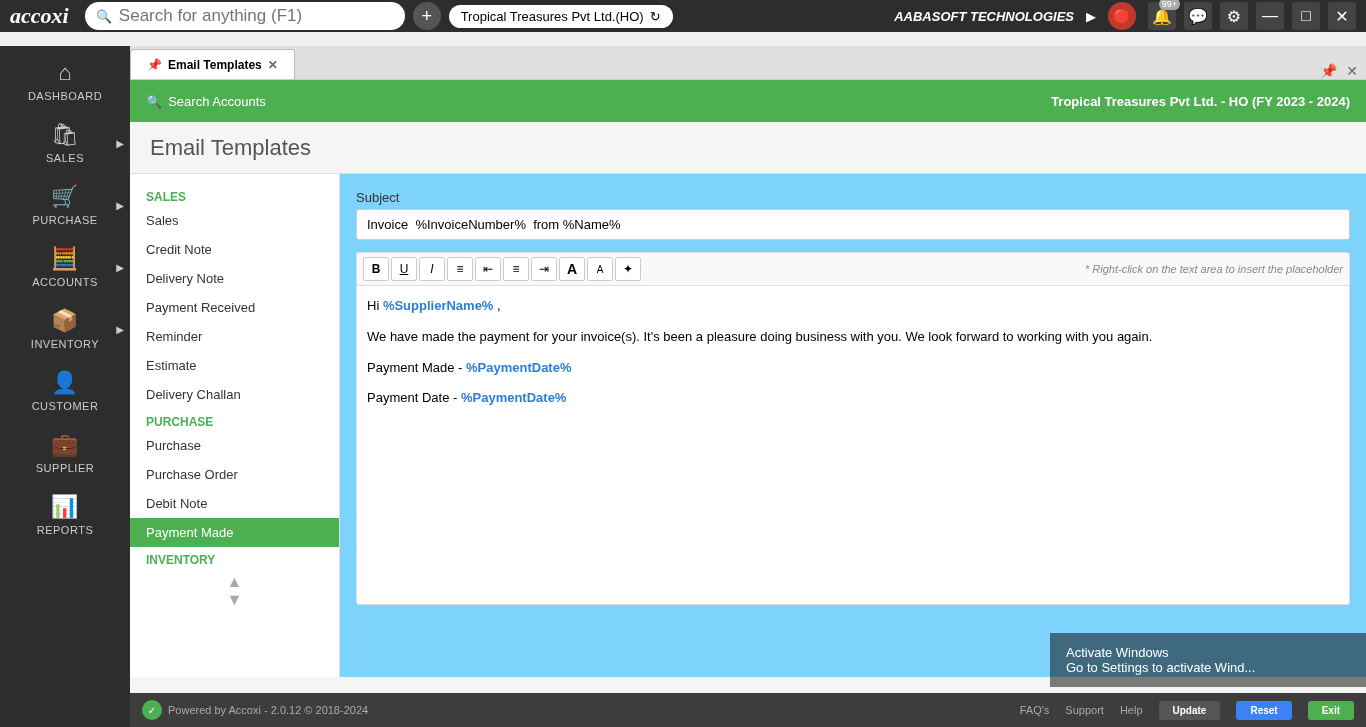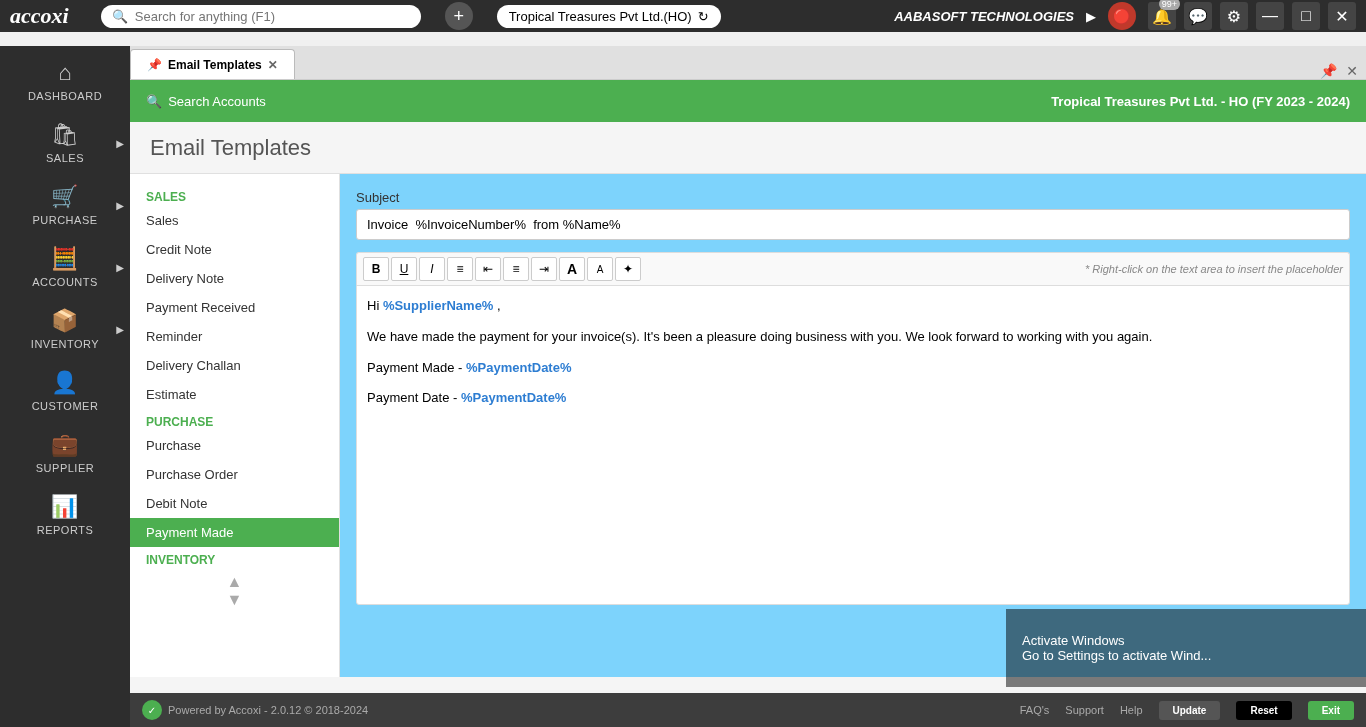--- a/index.html
+++ b/index.html
@@ -5,21 +5,21 @@
     * { box-sizing: border-box; margin: 0; padding: 0; }
     body { font-family: Arial, sans-serif; font-size: 13px; background: #f0f0f0; width: 1366px; height: 727px; overflow: hidden; }
 
     
     .topbar {
       height: 32px;
       background: #2d2d2d;
       display: flex;
       align-items: center;
       padding: 16px 10px;
-      gap: 24px;
+      gap: 8px;
     }
     .logo {
       color: white;
       font-size: 22px;
       font-weight: bold;
       font-style: italic;
       margin-right: 8px;
       font-family: Georgia, serif;
     }
     .search-bar {
@@ -27,21 +27,21 @@
       border-radius: 20px;
       display: flex;
       align-items: center;
       padding: 4px 12px;
       width: 320px;
       gap: 6px;
     }
     .search-bar input {
       border: none;
       outline: none;
-      font-size: 13px;
+      font-size: 17px;
       width: 100%;
       background: transparent;
     }
     .plus-btn {
       background: #555;
       border: none;
       color: white;
       width: 28px;
       height: 28px;
       border-radius: 50%;
@@ -333,32 +333,32 @@
     .footer-right a { color: #aaa; text-decoration: none; cursor: pointer; }
     .footer-btn {
       padding: 4px 14px;
       border: none;
       border-radius: 3px;
       cursor: pointer;
       font-size: 10px;
       font-weight: bold;
     }
     .btn-update { background: #555; color: white; }
-    .btn-reset { background: #000000; color: white; }
+    .btn-reset { background: #3b82f6; color: white; }
     .btn-exit { background: #4caf50; color: white; }
 
     
     .activate-overlay {
       position: absolute;
       bottom: 40px;
       right: 0;
-      width: 360px;
+      width: 316px;
       background: rgba(0,0,0,0.5);
       color: white;
-      padding: 24px 16px;
+      padding: 12px 16px;
       font-size: 13px;
     }
   </style>
 </head>
 <body>
 
 <div class="topbar">
   <span class="logo">accoxi</span>
   <div class="search-bar">
     <span>🔍</span>
@@ -452,22 +452,22 @@
 
   <div class="content-area" style="height: 503px;">
 
     <div class="left-nav">
       <div class="nav-section-title">SALES</div>
       <div class="nav-item">Sales</div>
       <div class="nav-item">Credit Note</div>
       <div class="nav-item">Delivery Note</div>
       <div class="nav-item">Payment Received</div>
       <div class="nav-item">Reminder</div>
+      <div class="nav-item">Estimate</div>
       <div class="nav-item">Delivery Challan</div>
-      <div class="nav-item">Estimate</div>
 
       <div class="nav-section-title">PURCHASE</div>
       <div class="nav-item">Purchase</div>
       <div class="nav-item">Purchase Order</div>
       <div class="nav-item">Debit Note</div>
       <div class="nav-item active">Payment Made</div>
 
       <div class="nav-section-title">INVENTORY</div>
       <div style="display:flex; flex-direction: column; align-items:center; margin-top: 4px;">
         <span style="font-size:16px; color:#aaa; cursor:pointer;">▲</span>

